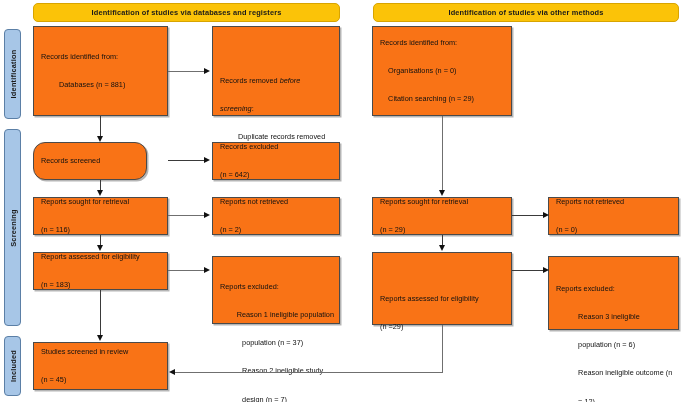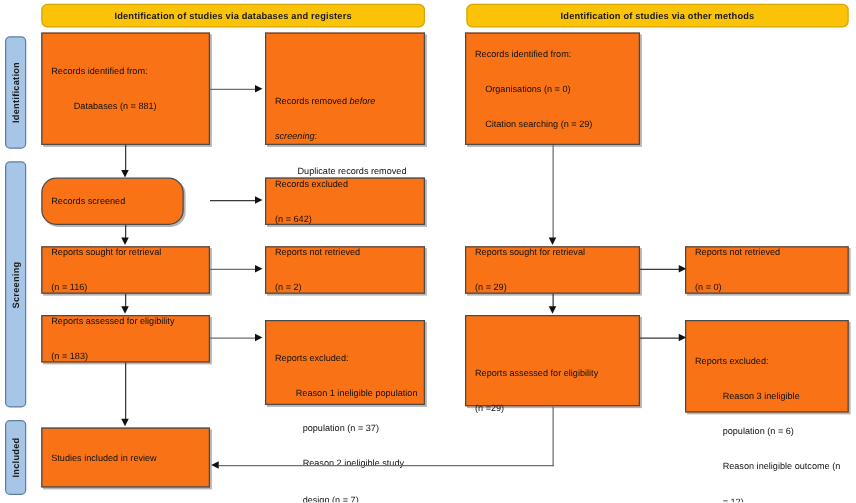--- a/index.html
+++ b/index.html
@@ -146,21 +146,22 @@
     </div>
   </div>
   <div class="ln h" style="left:168px;top:270px;width:37px;"></div>
   <div class="arrow right" style="left:204px;top:266.5px;"></div>
 
   <div class="ln v dark" style="left:100px;top:290px;height:47px;"></div>
   <div class="arrow down" style="left:96.5px;top:335px;"></div>
 
   <div class="box vcenter" style="left:33px;top:342px;width:135px;height:48px;">
     <div class="txt">
-      <div>Studies included in review</div>
+      <div>Studies screened in review</div>
+      <div>(n = 45)</div>
     </div>
   </div>
 
   <div class="box vcenter" style="left:372px;top:26px;width:140px;height:90px;">
     <div class="txt">
       <div>Records identified from:</div>
       <div>    Organisations (n = 0)</div>
       <div>    Citation searching (n = 29)</div>
     </div>
   </div>

